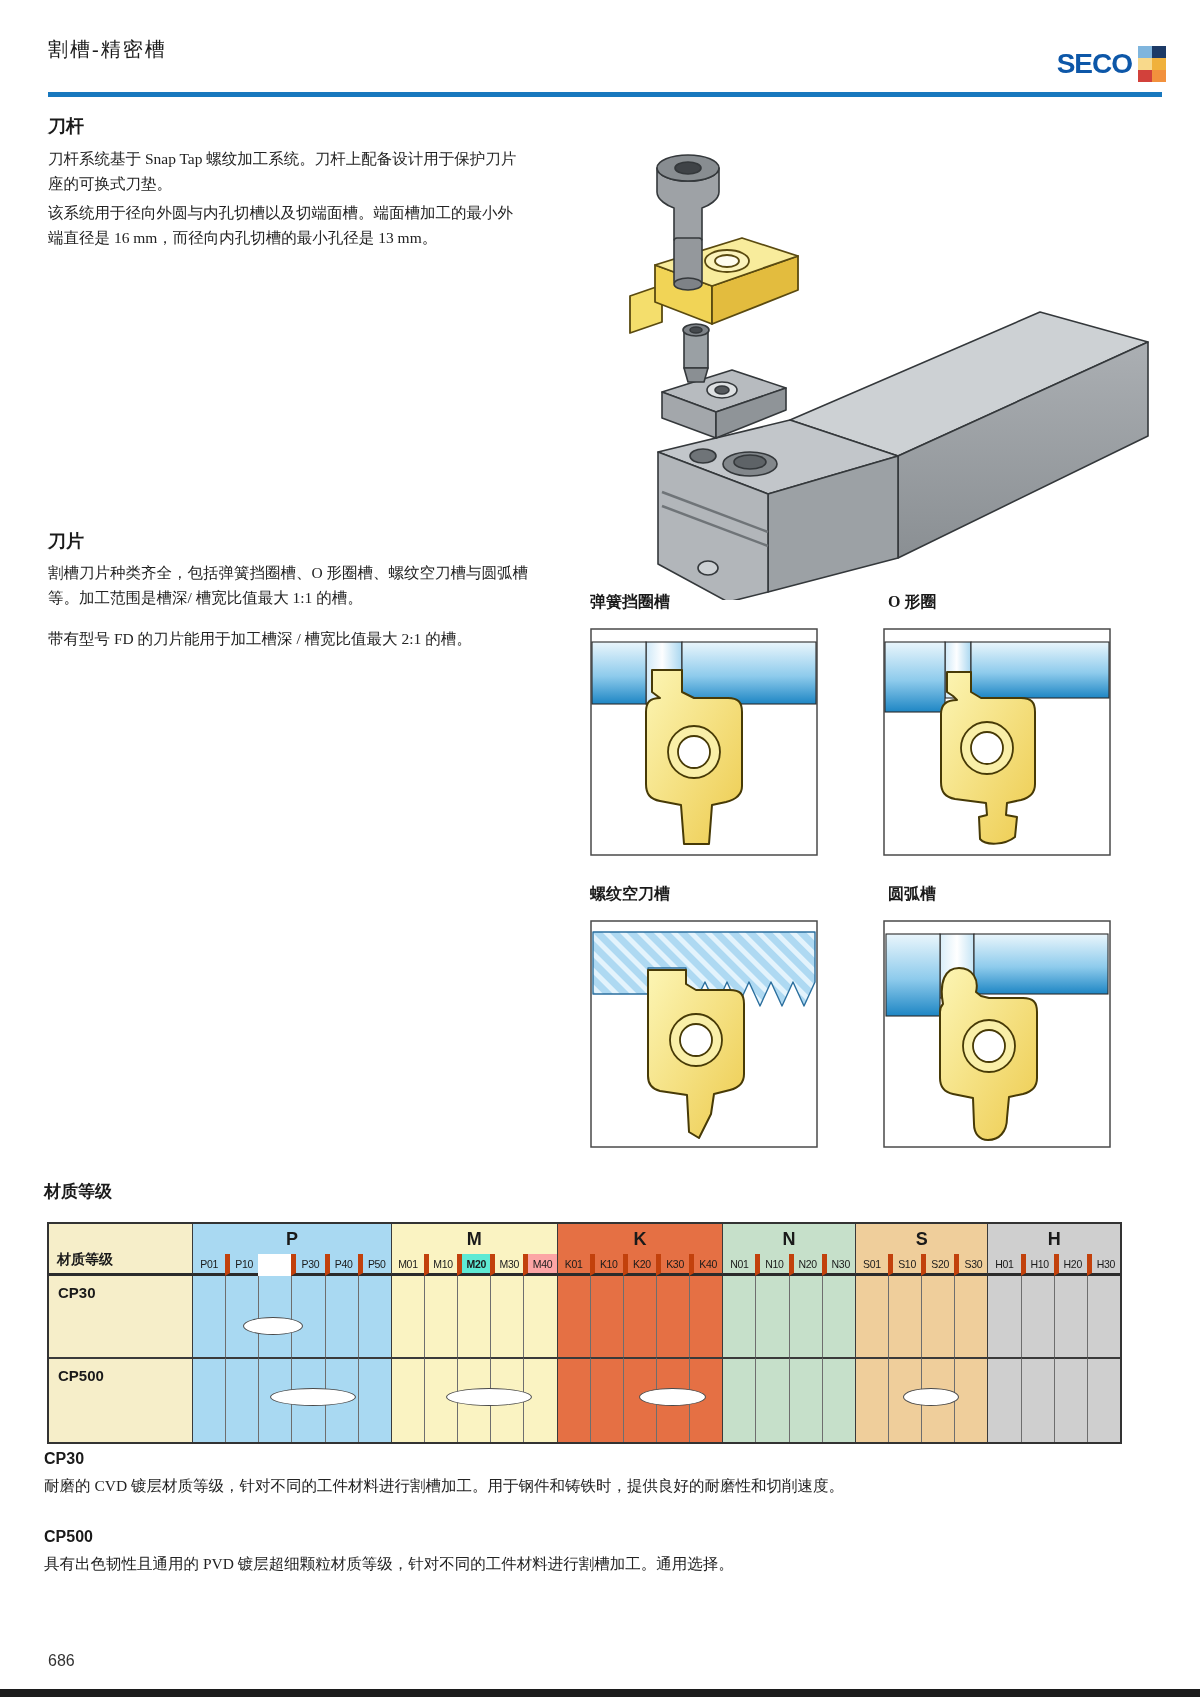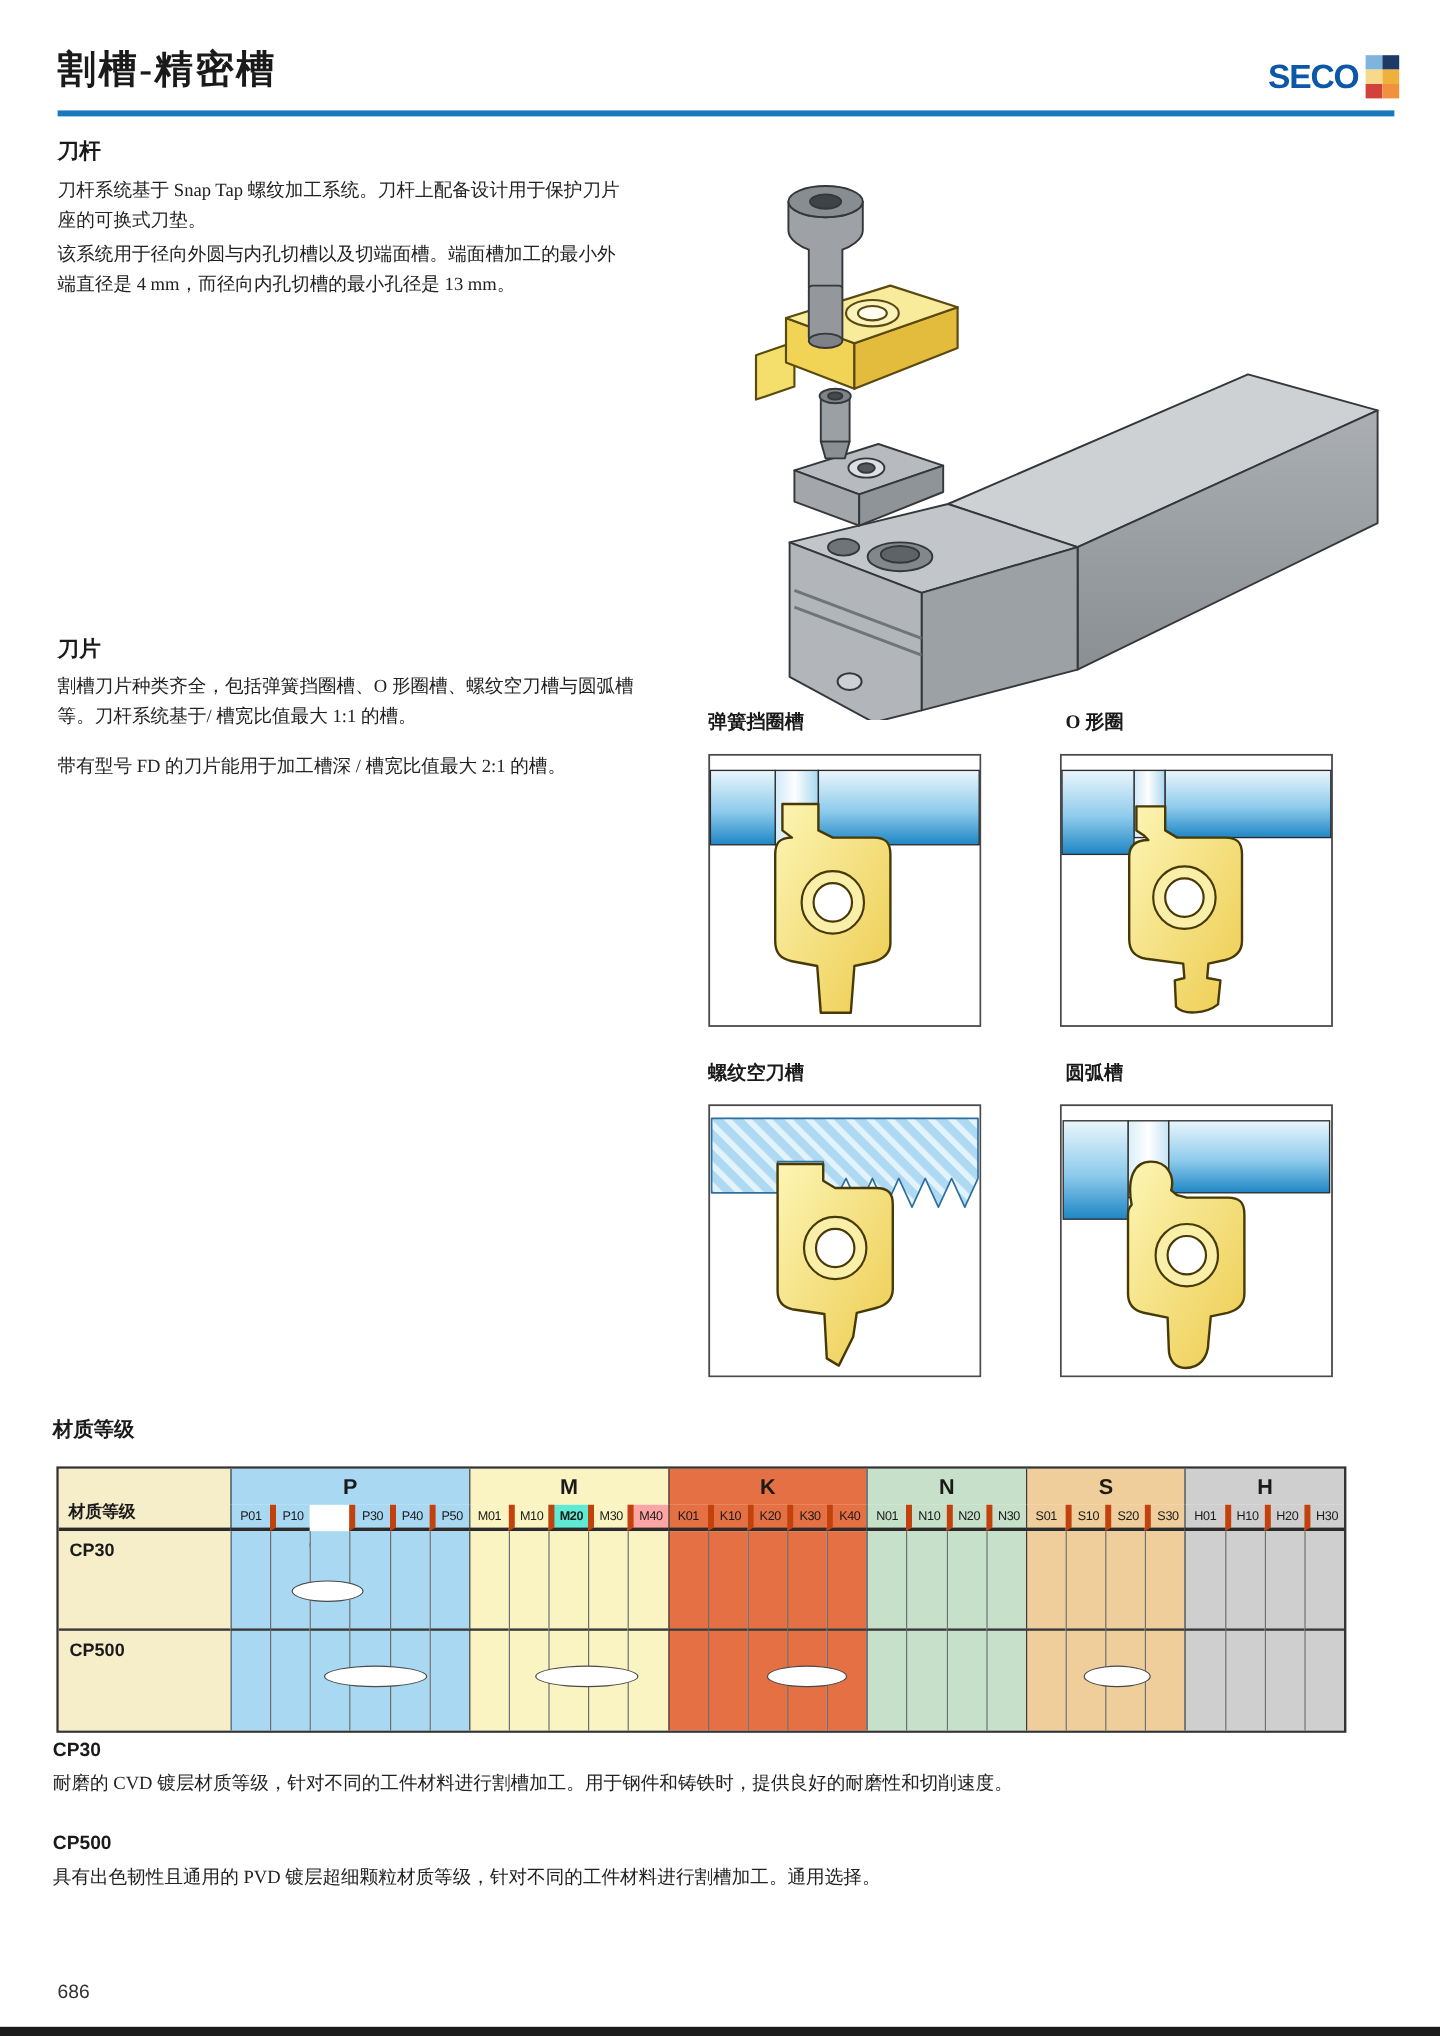--- a/index.html
+++ b/index.html
@@ -3,21 +3,21 @@
 <meta charset="utf-8">
 <style>
   html,body{margin:0;padding:0;}
   body{
     width:1200px;height:1697px;position:relative;background:#ffffff;
     font-family:"Liberation Sans",sans-serif;color:#1a1a1a;overflow:hidden;
   }
   .abs{position:absolute;}
 
   
-  .page-title{left:48px;top:36px;font-size:32px;font-weight:bold;letter-spacing:2px;font-family:"Liberation Serif",serif;}
+  .page-title{left:48px;top:36px;font-size:20px;font-weight:normal;letter-spacing:2px;font-family:"Liberation Serif",serif;}
   .logo-wrap{left:1020px;top:44px;width:146px;height:40px;display:flex;align-items:center;justify-content:flex-end;gap:6px;}
   .logo-text{font-size:28px;font-weight:bold;letter-spacing:-1px;line-height:1;}
   .logo-squares{display:grid;grid-template-columns:14px 14px;grid-auto-rows:12px;}
   .blue-rule{left:48px;top:92px;width:1114px;height:5px;}
 
   
   .sec-heading{font-size:18px;font-weight:bold;font-family:"Liberation Serif",serif;}
   .body-par{font-size:15.5px;line-height:25px;font-family:"Liberation Serif",serif;color:#222;}
 
   .panel-label{font-size:16px;font-weight:bold;font-family:"Liberation Serif",serif;}
@@ -61,21 +61,21 @@
       <div style="background: rgb(240, 177, 60);"></div>
       <div style="background: rgb(210, 65, 59);"></div>
       <div style="background: rgb(242, 145, 61);"></div>
     </div>
 </div>
 
 <div class="abs blue-rule" style="background: rgb(24, 120, 190);"></div>
 
 <div class="abs sec-heading" style="left:48px;top:114px;">刀杆</div>
 <div class="abs body-par" style="left:48px;top:146px;width:474px;">刀杆系统基于 Snap Tap 螺纹加工系统。刀杆上配备设计用于保护刀片座的可换式刀垫。</div>
-<div class="abs body-par" style="left:48px;top:200px;width:474px;">该系统用于径向外圆与内孔切槽以及切端面槽。端面槽加工的最小外端直径是 4 mm，而径向内孔切槽的最小孔径是 13 mm。</div>
+<div class="abs body-par" style="left:48px;top:200px;width:474px;">该系统用于径向外圆与内孔切槽以及切端面槽。端面槽加工的最小外端直径是 16 mm，而径向内孔切槽的最小孔径是 13 mm。</div>
 
 <div class="abs" style="left:600px;top:140px;width:560px;height:460px;">
 <svg width="560" height="460" viewBox="0 0 560 460">
   <defs>
     <linearGradient id="bodyG" x1="0" y1="0" x2="0" y2="1">
       <stop offset="0" stop-color="#ABAFB3"></stop>
           <stop offset="1" stop-color="#8A8F93"></stop>
     </linearGradient>
   </defs>
   <g stroke="#34383b" stroke-width="1.6" stroke-linejoin="round">
@@ -116,21 +116,21 @@
     <path d="M57,28 L57,52 C57,60 68,66 74,68 L74,100 L102,100 L102,68 C108,66 119,60 119,52 L119,28 A31,13 0 0 1 57,28 Z" fill="#9EA2A6"></path>
     <rect x="74" y="98" width="28" height="46" rx="3" fill="#94989C"></rect>
     <ellipse cx="88" cy="144" rx="14" ry="6" fill="#7E8287"></ellipse>
     <ellipse cx="88" cy="28" rx="31" ry="13" fill="#888D91"></ellipse>
     <ellipse cx="88" cy="28" rx="13" ry="6" fill="#3F4347"></ellipse>
   </g>
 </svg>
 </div>
 
 <div class="abs sec-heading" style="left:48px;top:529px;">刀片</div>
-<div class="abs body-par" style="left:48px;top:560px;width:510px;">割槽刀片种类齐全，包括弹簧挡圈槽、O 形圈槽、螺纹空刀槽与圆弧槽等。刀杆系统基于/ 槽宽比值最大 1:1 的槽。</div>
+<div class="abs body-par" style="left:48px;top:560px;width:510px;">割槽刀片种类齐全，包括弹簧挡圈槽、O 形圈槽、螺纹空刀槽与圆弧槽等。加工范围是槽深/ 槽宽比值最大 1:1 的槽。</div>
 <div class="abs body-par" style="left:48px;top:626px;width:510px;">带有型号 FD 的刀片能用于加工槽深 / 槽宽比值最大 2:1 的槽。</div>
 
 <div class="abs panel-label" style="left:590px;top:592px;">弹簧挡圈槽</div>
 <div class="abs panel-label" style="left:888px;top:592px;">O 形圈</div>
 <div class="abs panel-label" style="left:590px;top:884px;">螺纹空刀槽</div>
 <div class="abs panel-label" style="left:888px;top:884px;">圆弧槽</div>
 
 <div class="abs" style="left:590px;top:628px;">
 <svg width="228" height="228" viewBox="0 0 228 228">
   <defs>

